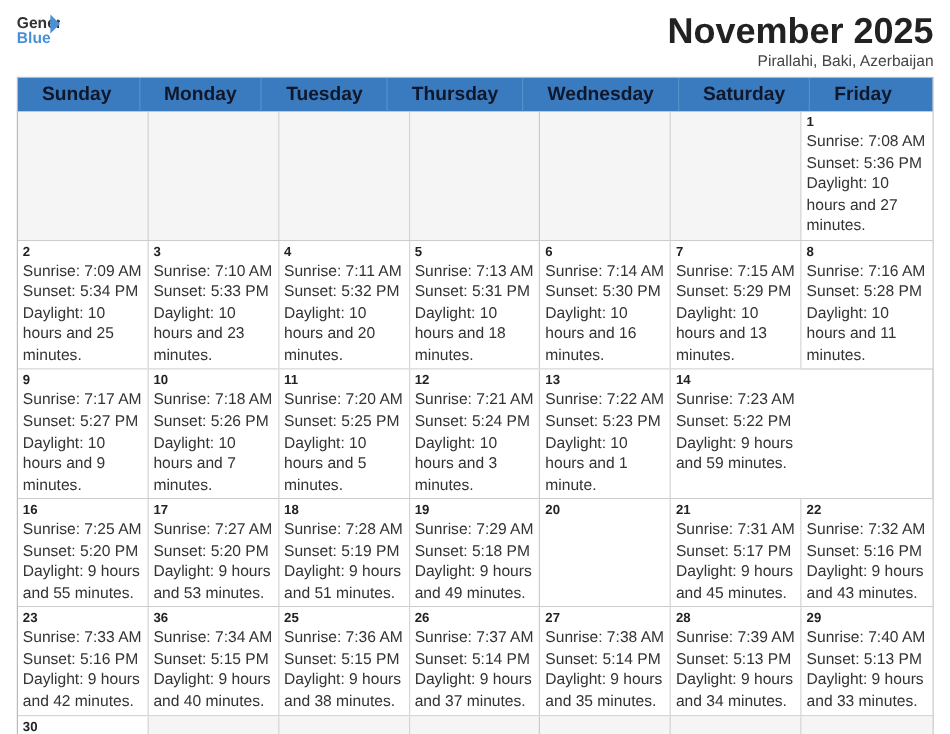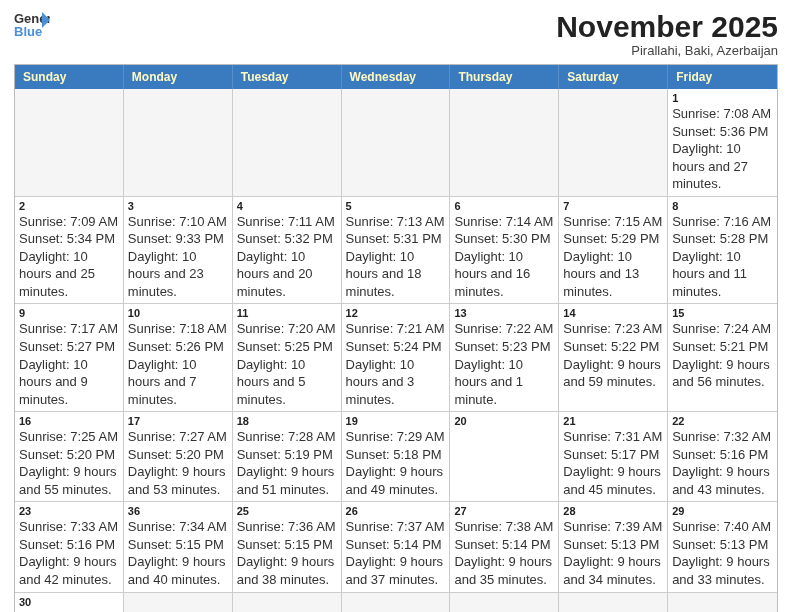--- a/index.html
+++ b/index.html
@@ -50,24 +50,24 @@
       display: flex;
       flex-direction: column;
       border: 1px solid #bbb;
     }
     .cal-header {
       display: grid;
       grid-template-columns: repeat(7, 1fr);
       background: #3a7abf;
     }
     .cal-header-cell {
-      color: #fef9c3;
-      font-size: 12px;
+      color: #0f172a;
+      font-size: 16px;
       font-weight: bold;
-      padding: 5px 8px;
+      padding: 5px 20px;
       text-align: left;
       border-right: 1px solid #5590cc;
     }
     .cal-header-cell:last-child { border-right: none; }
     .cal-body {
       flex: 1;
       display: flex;
       flex-direction: column;
     }
     .cal-row {
@@ -116,22 +116,22 @@
       <div class="month-title">November 2025</div>
       <div class="location">Pirallahi, Baki, Azerbaijan</div>
     </div>
   </div>
 
   <div class="calendar">
     <div class="cal-header">
     <div class="cal-header-cell">Sunday</div>
         <div class="cal-header-cell">Monday</div>
         <div class="cal-header-cell">Tuesday</div>
+        <div class="cal-header-cell">Thursday</div>
         <div class="cal-header-cell">Wednesday</div>
-        <div class="cal-header-cell">Thursday</div>
         <div class="cal-header-cell">Saturday</div>
         <div class="cal-header-cell">Friday</div>
       </div>
     <div class="cal-body">
     <div class="cal-row">
           <div class="cal-cell empty"></div>
           <div class="cal-cell empty"></div>
           <div class="cal-cell empty"></div>
           <div class="cal-cell empty"></div>
           <div class="cal-cell empty"></div>
@@ -146,21 +146,21 @@
         <div class="cal-row">
           <div class="cal-cell">
             <div class="day-num">2</div>
             <div class="cell-info">Sunrise: 7:09 AM
 Sunset: 5:34 PM
 Daylight: 10 hours and 25 minutes.</div>
           </div>
           <div class="cal-cell">
             <div class="day-num">3</div>
             <div class="cell-info">Sunrise: 7:10 AM
-Sunset: 9:33 PM
+Sunset: 5:33 PM
 Daylight: 10 hours and 23 minutes.</div>
           </div>
           <div class="cal-cell">
             <div class="day-num">4</div>
             <div class="cell-info">Sunrise: 7:11 AM
 Sunset: 5:32 PM
 Daylight: 10 hours and 20 minutes.</div>
           </div>
           <div class="cal-cell">
             <div class="day-num">5</div>
@@ -216,26 +216,20 @@
             <div class="day-num">13</div>
             <div class="cell-info">Sunrise: 7:22 AM
 Sunset: 5:23 PM
 Daylight: 10 hours and 1 minute.</div>
           </div>
           <div class="cal-cell">
             <div class="day-num">14</div>
             <div class="cell-info">Sunrise: 7:23 AM
 Sunset: 5:22 PM
 Daylight: 9 hours and 59 minutes.</div>
-          </div>
-          <div class="cal-cell">
-            <div class="day-num">15</div>
-            <div class="cell-info">Sunrise: 7:24 AM
-Sunset: 5:21 PM
-Daylight: 9 hours and 56 minutes.</div>
           </div>
         </div>
         <div class="cal-row">
           <div class="cal-cell">
             <div class="day-num">16</div>
             <div class="cell-info">Sunrise: 7:25 AM
 Sunset: 5:20 PM
 Daylight: 9 hours and 55 minutes.</div>
           </div>
           <div class="cal-cell">

